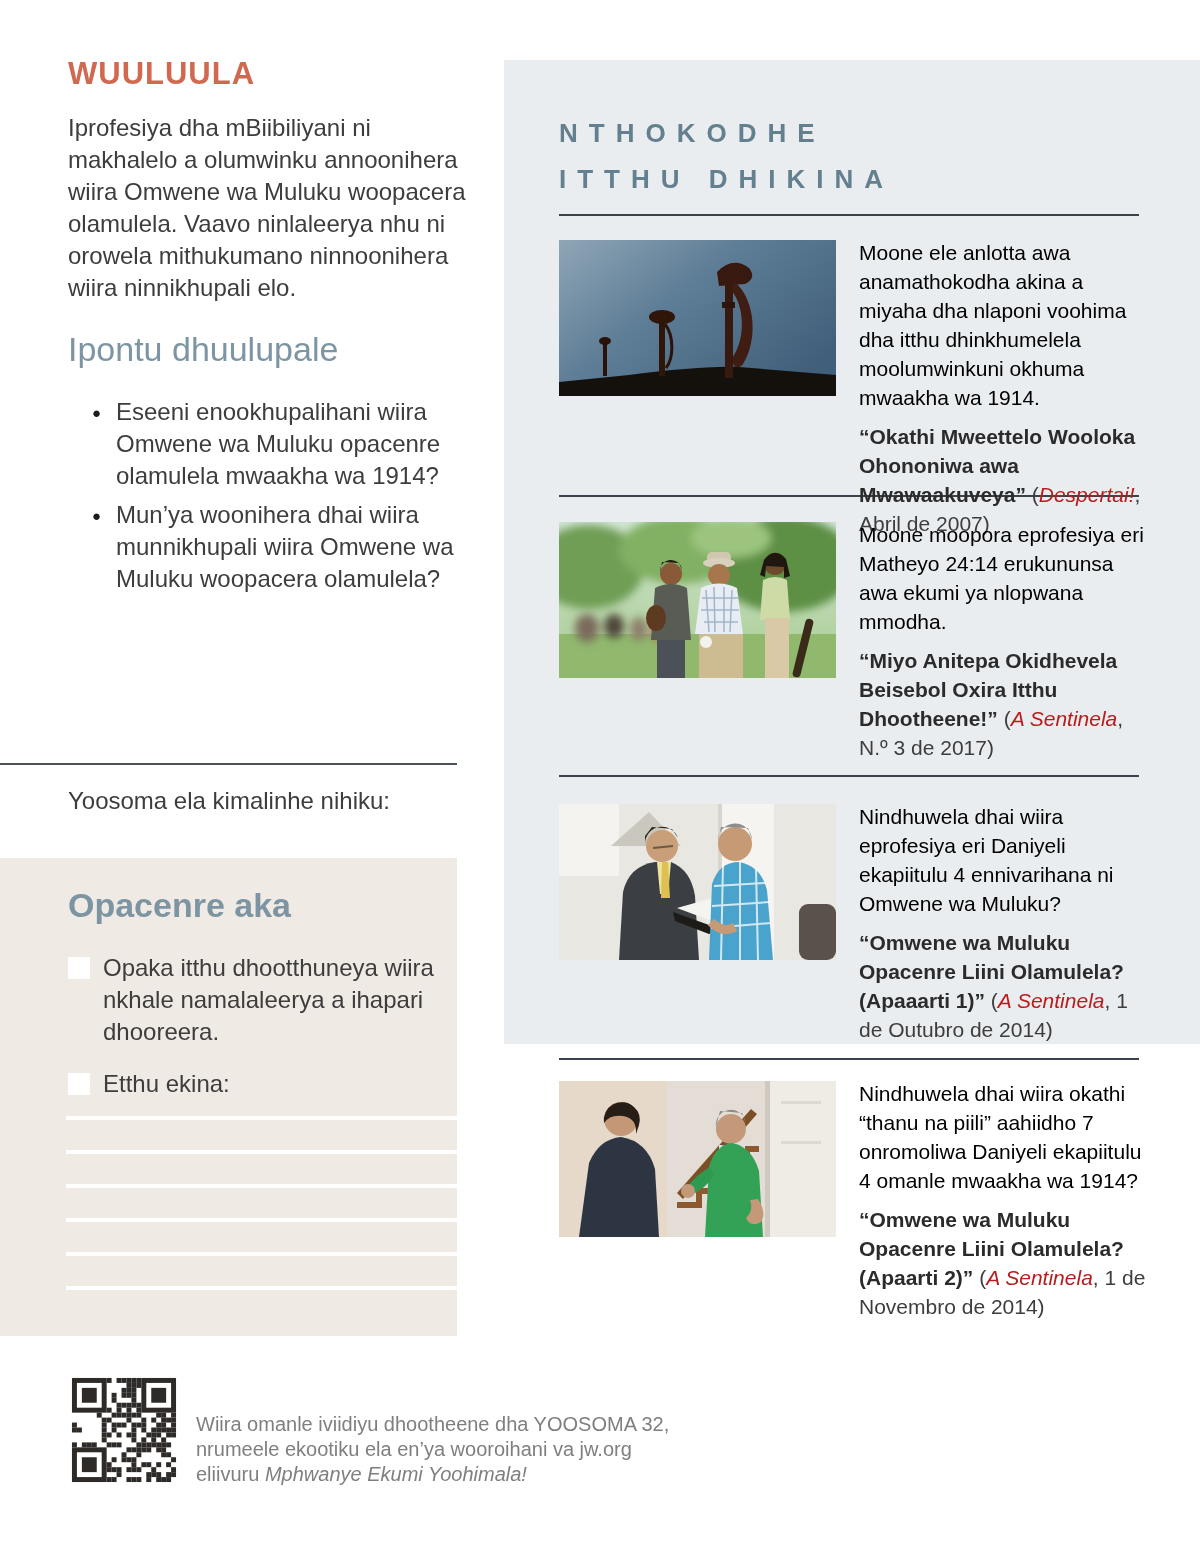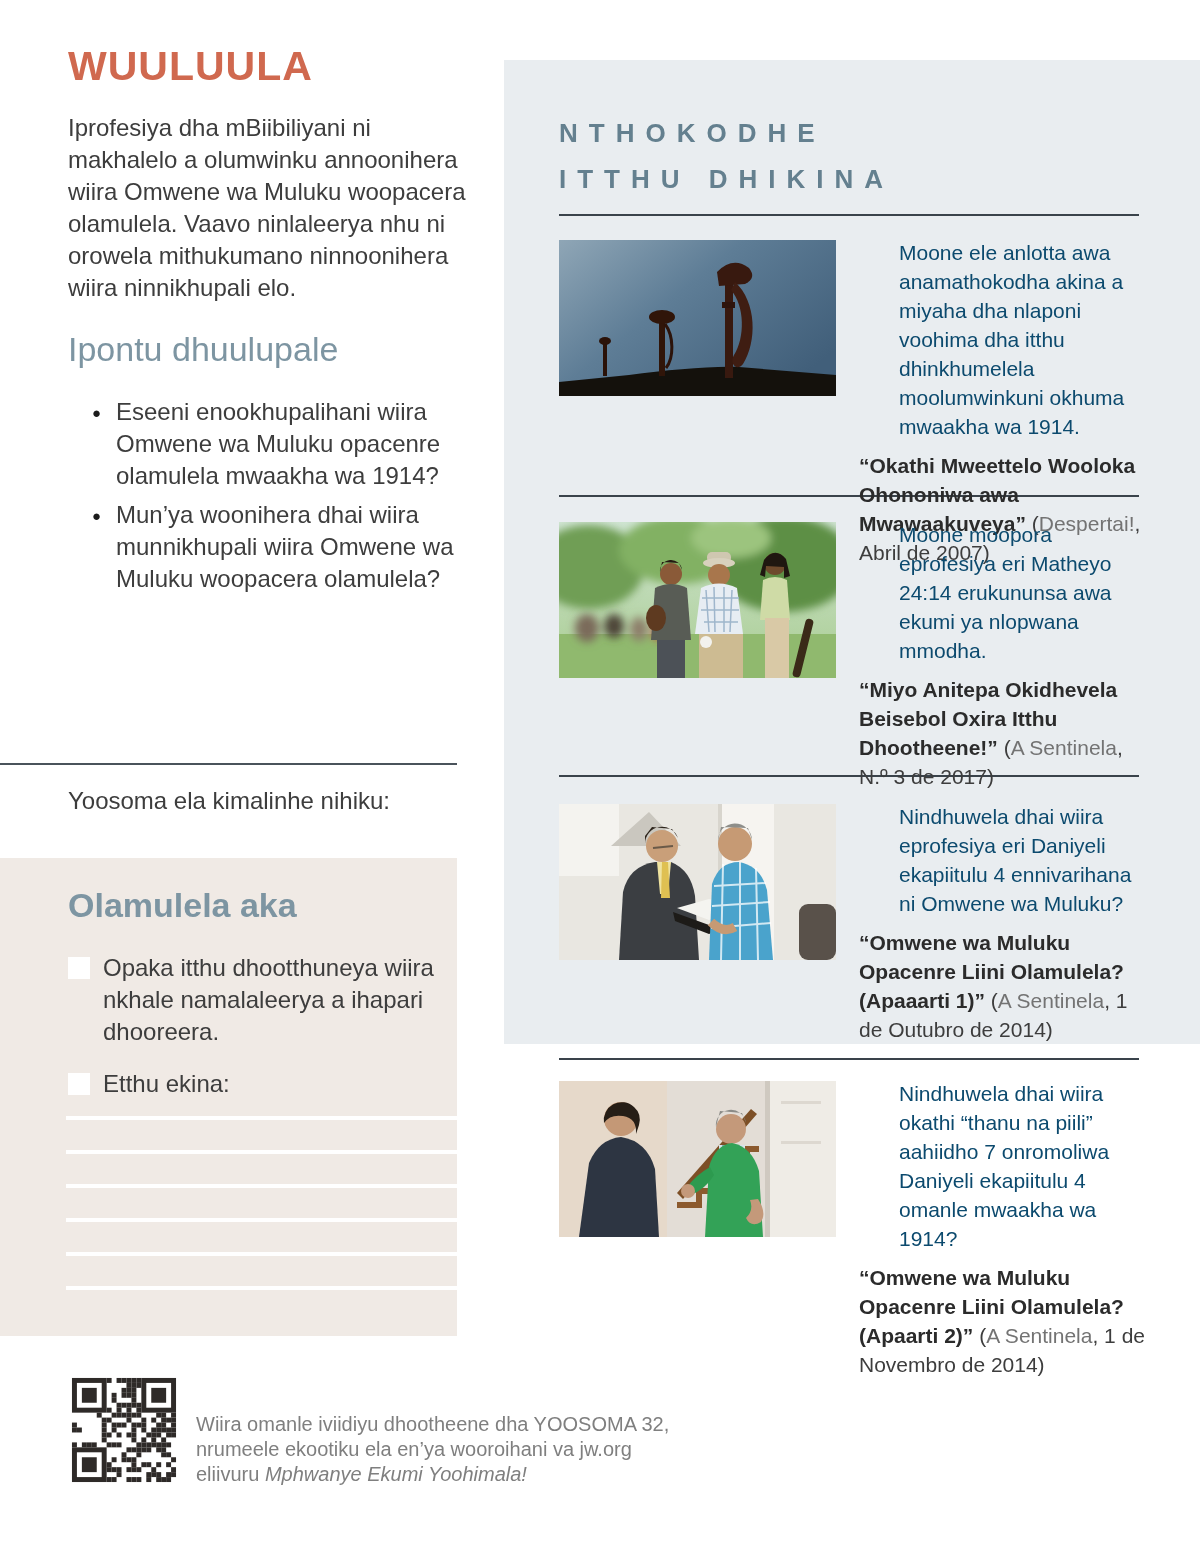--- a/index.html
+++ b/index.html
@@ -2,21 +2,21 @@
 <html><head>
 <meta charset="utf-8">
 <style>
   * { margin:0; padding:0; box-sizing:border-box; }
   html,body { background:#ffffff; }
   body { font-family:"Liberation Sans","DejaVu Sans",sans-serif; }
   #page { position:relative; width:1200px; height:1543px; background:#ffffff; overflow:hidden; }
 
   
   .lx { position:absolute; left:68px; }
-  #summary-title { top:43px; font-size:41px; font-weight:bold; letter-spacing:1px; color:#d0694f; }
+  #summary-title { top:56px; font-size:31px; font-weight:bold; letter-spacing:1px; color:#d0694f; }
   #summary-intro { top:112px; width:398px; font-size:24px; line-height:32px; color:#3d3d3d; }
   #points-heading { top:330px; font-size:34px; font-weight:normal; color:#7d95a2; }
   #points-list { top:396px; width:402px; list-style:none; }
   #points-list li { position:relative; padding-left:48px; font-size:24px; line-height:32px; color:#3d3d3d; margin-bottom:7px; }
   #points-list li::before { content:"●"; position:absolute; left:24px; top:1px; font-size:15px; color:#1c1c1c; }
   #left-divider { position:absolute; left:0; top:763px; width:457px; height:2px; background:#4a535b; }
   #watch-prompt { top:787px; font-size:24px; color:#3d3d3d; }
 
   #plan-box { position:absolute; left:0; top:858px; width:457px; height:478px; background:#f0eae5; }
   #plan-title { position:absolute; left:68px; top:28px; font-size:34px; font-weight:bold; color:#7d95a2; }
@@ -26,24 +26,24 @@
   .write-line { position:absolute; left:66px; width:391px; height:4px; background:#ffffff; }
 
   
   #right-panel { position:absolute; left:504px; top:60px; width:710px; height:984px; background:#e9edf0; }
   #related-heading { position:absolute; left:55px; top:50px; font-size:26px; font-weight:bold; letter-spacing:11px; color:#64808f; line-height:46px; }
   .rule { position:absolute; left:55px; width:580px; height:2px; background:#3a434b; }
   .section { position:absolute; left:55px; width:600px; }
   .photo { position:absolute; left:0; top:2px; width:277px; height:156px; overflow:hidden; }
   .photo svg { display:block; width:277px; height:156px; }
   .sec-text { position:absolute; left:300px; top:0; width:292px; }
-  .sec-desc { font-size:21px; line-height:29px; color:#0c4a6e;margin-left:40px; }
+  .sec-desc { font-size:21px; line-height:29px; color:#000000; }
   .sec-ref { margin-top:10px; font-size:21px; line-height:29px; color:#2b2b2b; font-weight:bold; }
   .sec-ref .plain { font-weight:normal; color:#3d3d3d; }
-  .sec-ref .it { font-weight:normal; color:#737373; }
+  .sec-ref .it { font-weight:normal; font-style:italic; color:#b91c1c; }
 
   
   #qr-block { position:absolute; left:68px; top:1374px; width:112px; height:112px; }
   #footer-text { position:absolute; left:196px; top:1412px; width:480px; font-size:20px; line-height:25px; color:#7f7f7f; }
   #footer-text .it { font-style:italic; }
 </style>
 </head>
 <body>
 
 <div id="page">
@@ -54,21 +54,21 @@
   <h2 id="points-heading" class="lx">Ipontu dhuulupale</h2>
   <ul id="points-list" class="lx">
     <li>Eseeni enookhupalihani wiira Omwene wa Muluku opacenre olamulela mwaakha wa 1914?</li>
     <li>Mun’ya woonihera dhai wiira munnikhupali wiira Omwene wa Muluku woopacera olamulela?</li>
   </ul>
 
   <div id="left-divider"></div>
   <p id="watch-prompt" class="lx">Yoosoma ela kimalinhe nihiku:</p>
 
   <div id="plan-box">
-    <h2 id="plan-title">Olamulela aka</h2>
+    <h2 id="plan-title">Opacenre aka</h2>
     <div class="plan-item" style="top:210px;">
       <span class="plan-check"></span>
       <span class="plan-text">Etthu ekina:</span>
     </div>
     <div class="plan-item" style="top:94px;">
       <span class="plan-check"></span>
       <span class="plan-text">Opaka itthu dhootthuneya wiira nkhale namalaleerya a ihapari dhooreera.</span>
     </div>
     <div class="write-line" style="top:258px;"></div>
     <div class="write-line" style="top:292px;"></div>

